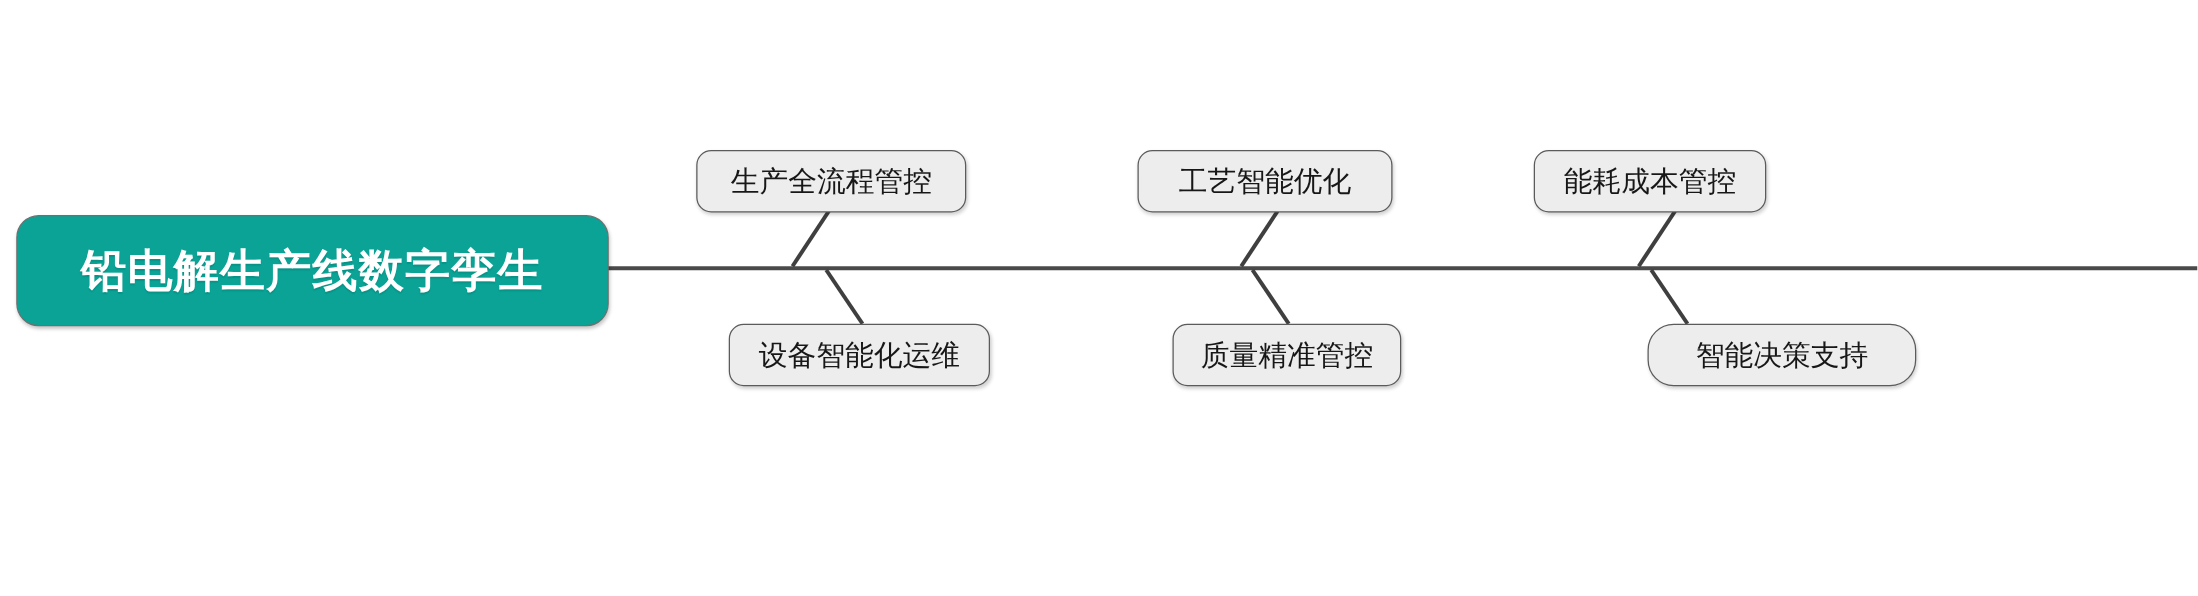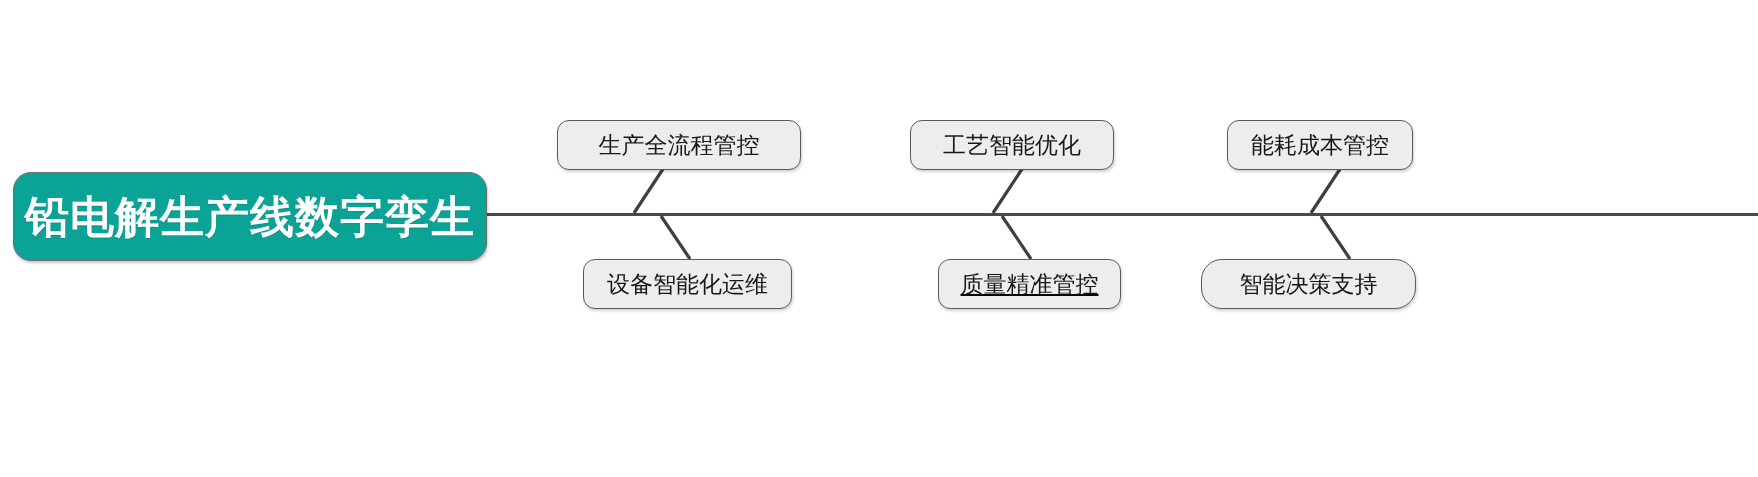--- a/index.html
+++ b/index.html
@@ -35,21 +35,21 @@
     background: #0AA396;
     border: 1px solid #6f6f6f;
     border-radius: 18px;
     display: flex;
     align-items: center;
     justify-content: center;
     box-shadow: 1px 2px 3px rgba(0,0,0,0.22);
   }
   .root-label {
     color: #ffffff;
-    font-size: 44px;
+    font-size: 36px;
     font-weight: bold;
     letter-spacing: 1px;
     line-height: 1;
     white-space: nowrap;
     text-shadow: 0 1px 1px rgba(0,0,0,0.10);
   }
   
   .branch-node {
     position: absolute;
     box-sizing: border-box;
@@ -62,26 +62,26 @@
     box-shadow: 1px 2px 3px rgba(0,0,0,0.18);
   }
   .branch-label {
     color: #171717;
     font-size: 23px;
     font-weight: normal;
     line-height: 1;
     white-space: nowrap;
   }
   
-  .n0 { left: 557px;  top: 120px; width: 244px; height: 50px; }
+  .n0 { left: 557px;  top: 120px; width: 216px; height: 50px; }
   .n1 { left: 910px;  top: 120px; width: 204px; height: 50px; }
   .n2 { left: 1227px; top: 120px; width: 186px; height: 50px; }
   .n3 { left: 583px;  top: 259px; width: 209px; height: 50px; }
-  .n4 { left: 938px;  top: 259px; width: 183px; height: 50px; text-decoration: underline; }
-  .n5 { left: 1201px; top: 259px; width: 215px; height: 50px; border-radius: 21px; }
+  .n4 { left: 938px;  top: 259px; width: 183px; height: 50px; }
+  .n5 { left: 1318px; top: 259px; width: 215px; height: 50px; border-radius: 21px; }
 </style>
 </head>
 <body>
 
 <div id="diagram-canvas">
 
   <svg id="fishbone-svg" viewBox="0 0 1758 477">
     <line x1="487" y1="214.5" x2="1758" y2="214.5" stroke="#4a4a4a" stroke-width="3.2" stroke-linecap="square"></line>
 
     <line x1="663" y1="169" x2="634" y2="213" stroke="#3f3f3f" stroke-width="3.2"></line>

